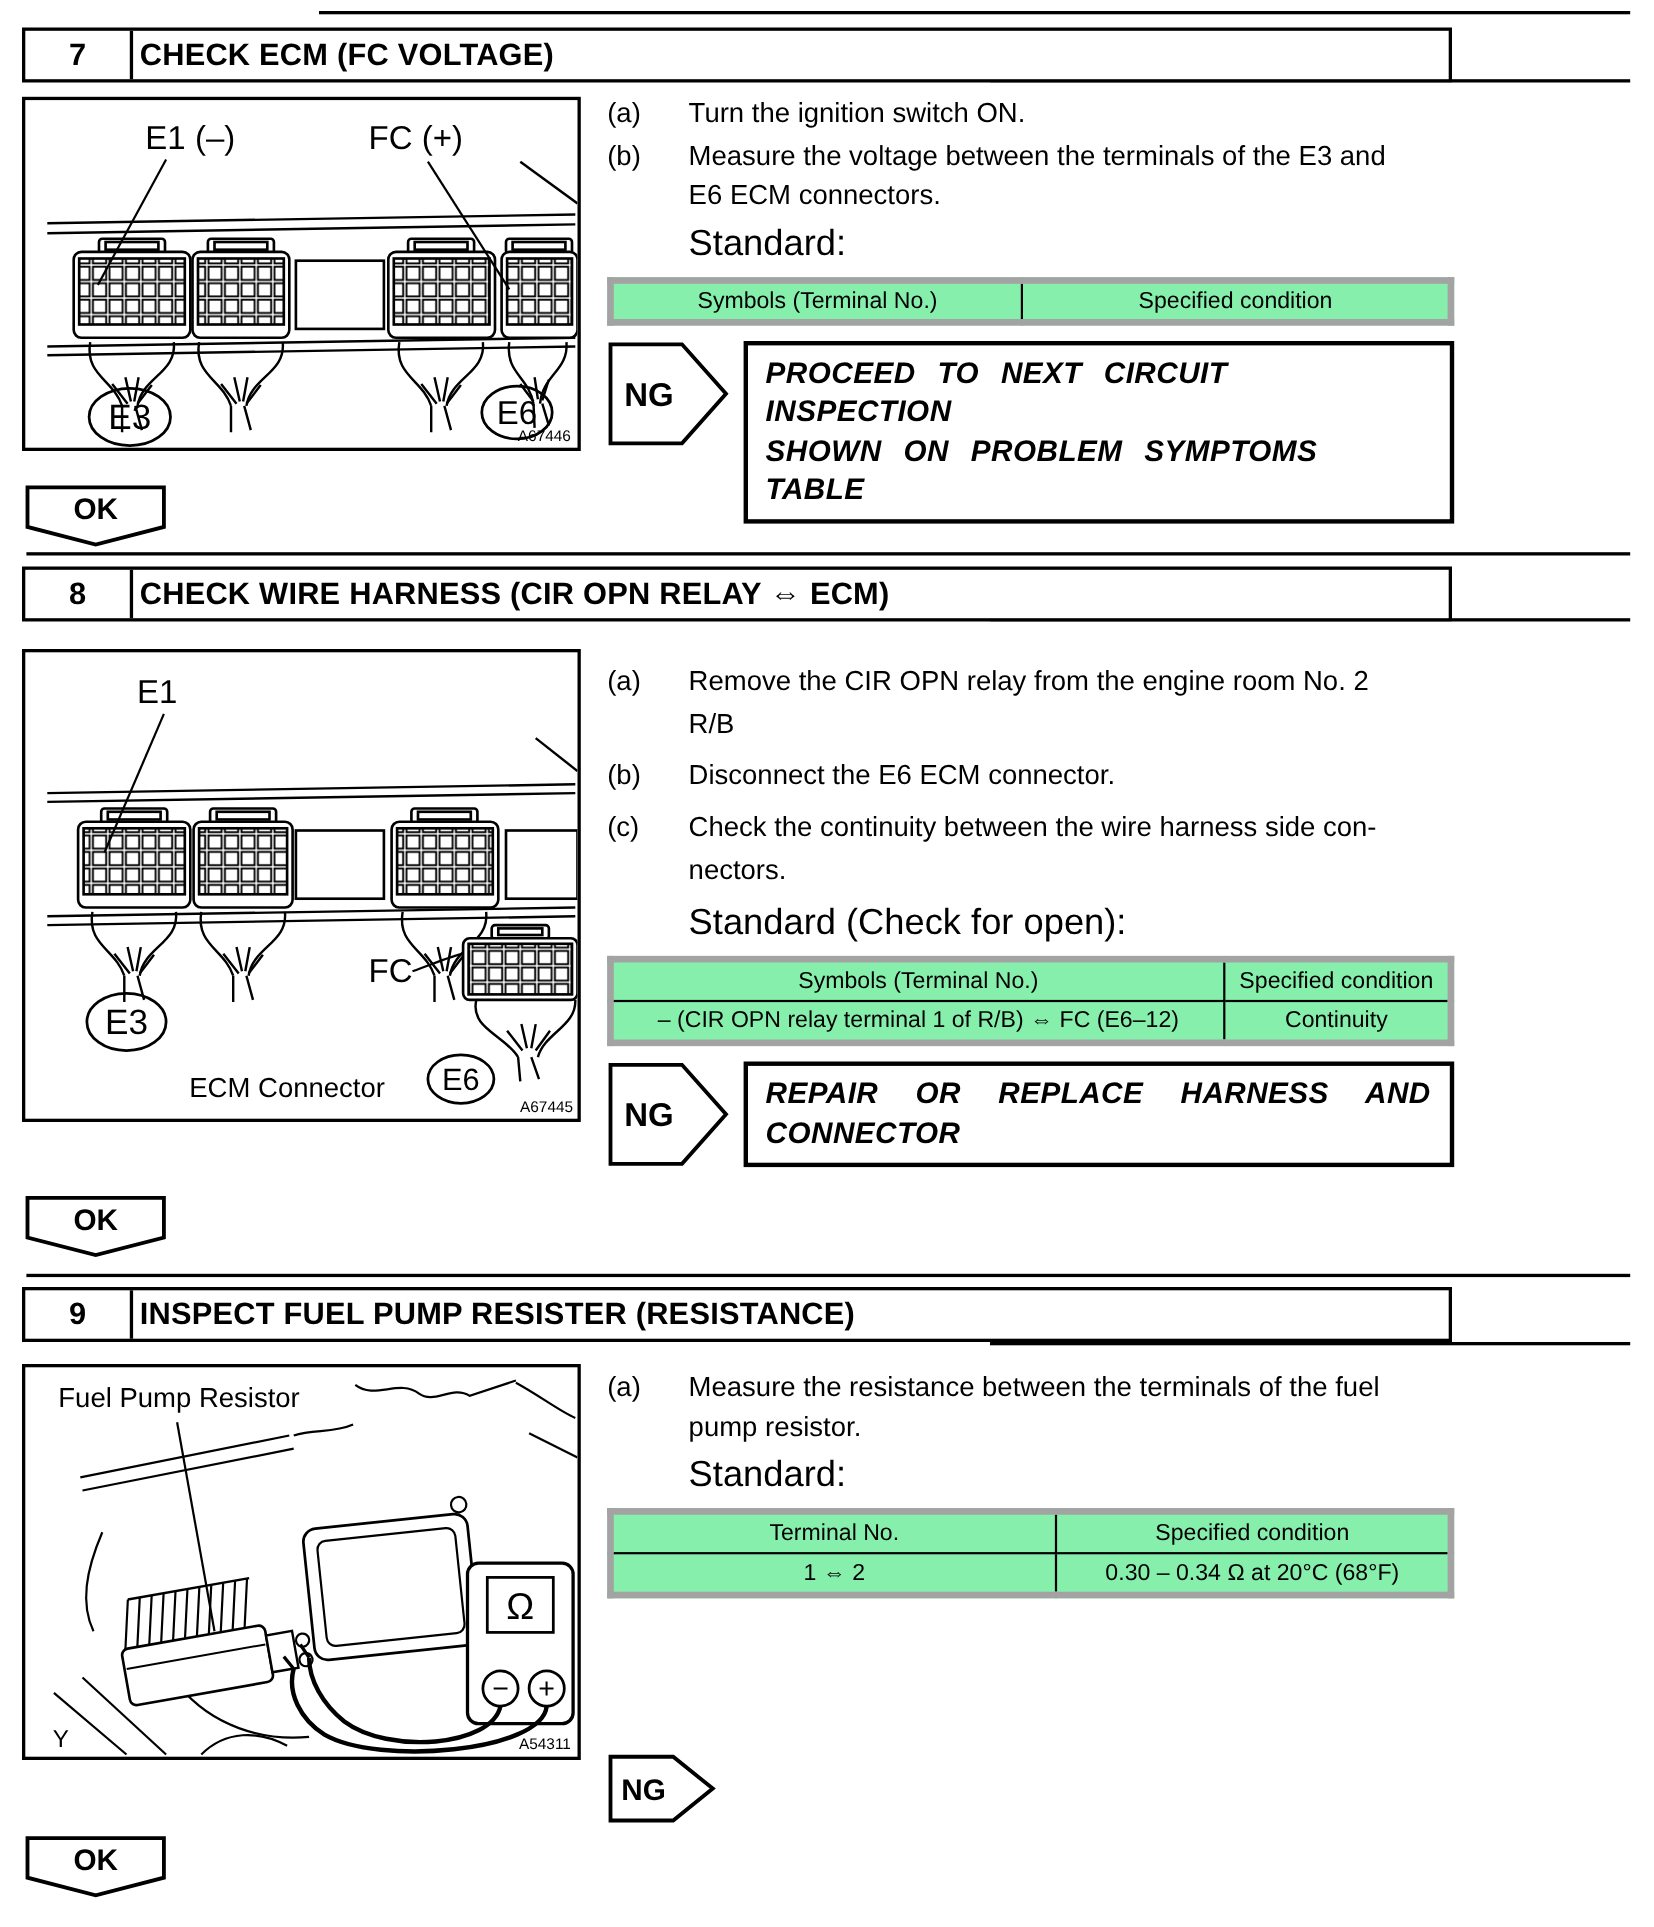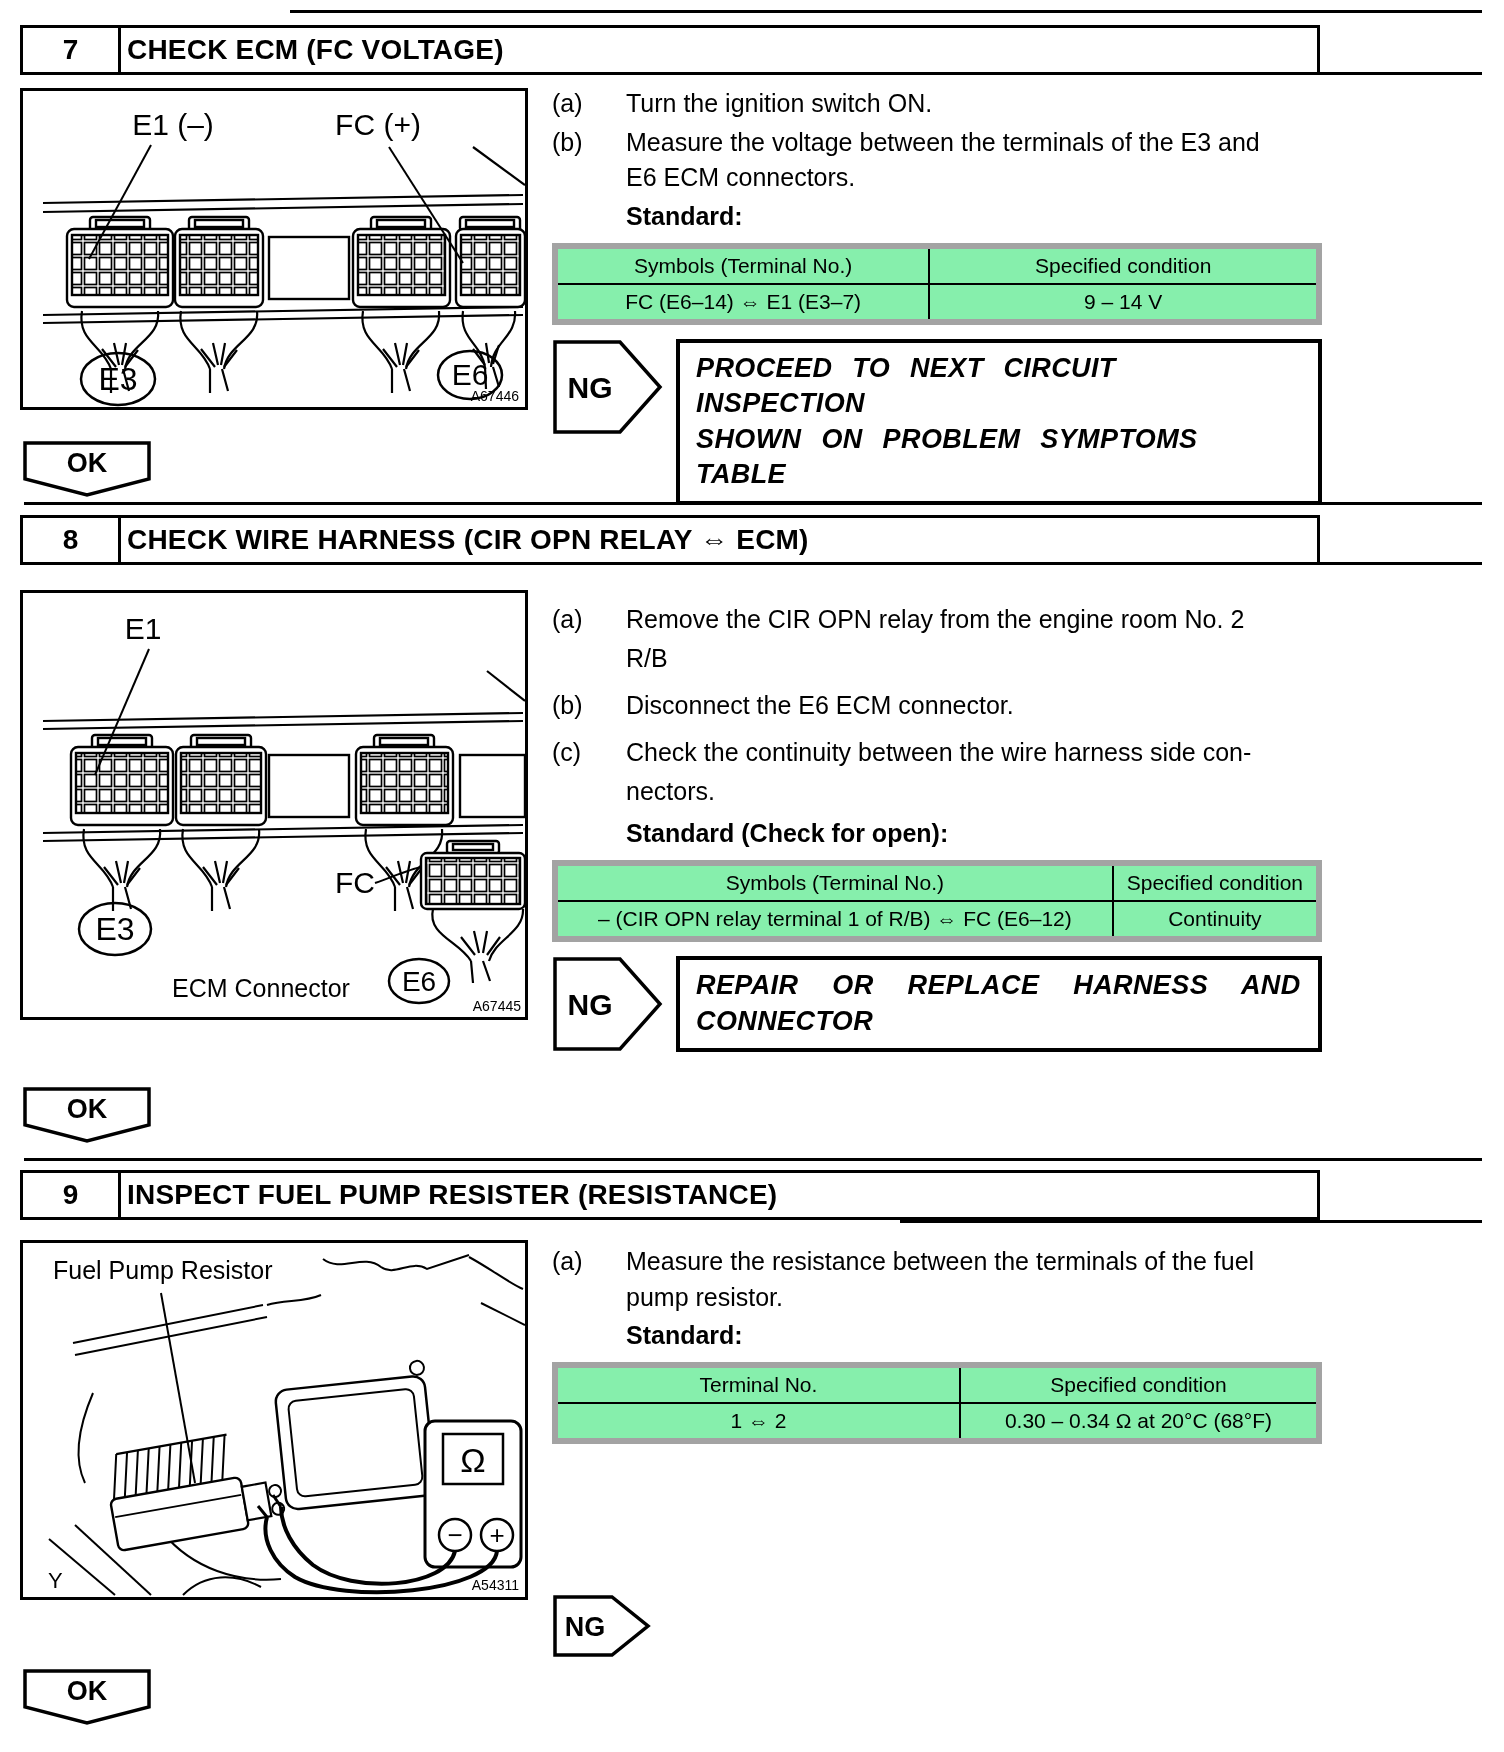--- a/index.html
+++ b/index.html
@@ -28,21 +28,21 @@
     position:absolute; left:20px; width:508px; border:3px solid #000; background:#fff;
   }
   .fig svg { display:block; }
   svg text { font-family:"Liberation Sans", sans-serif; fill:#000; stroke:none; }
 
   .instructions { position:absolute; left:552px; width:770px; }
   .instr { display:flex; font-size:25px; line-height:1.42; margin-bottom:3px; }
   .loose .instr { line-height:1.56; margin-bottom:8px; }
   .letter { width:74px; flex-shrink:0; }
   .itext { flex:1; white-space:pre-line; }
-  .standard { font-weight:bold; font-size:25px; margin:6px 0 12px 74px; }
+  .standard { font-weight:normal; font-size:33px; margin:6px 0 12px 74px; }
 
   table.spec { width:100%; border-collapse:collapse; border:6px solid #a3a3a3; margin:0 0 12px 0; background:#86efac; }
   table.spec th, table.spec td {
     border:2.5px solid #000; text-align:center; vertical-align:middle;
     font-size:21px; font-weight:normal; padding:4px 8px; height:38px;
   }
 
   .ng-row { display:flex; align-items:stretch; gap:12px; margin-top:14px; }
   .ng-row.abs { position:absolute; left:552px; width:770px; margin:0; }
   .ng-badge { flex-shrink:0; }
@@ -149,24 +149,20 @@
     <span class="itext">Measure the voltage between the terminals of the E3 and
 E6 ECM connectors.</span>
   </div>
   <div class="standard">Standard:</div>
   <table class="spec">
     <tbody>
       <tr>
         <th style="width:49%;">Symbols (Terminal No.)</th>
         <th>Specified condition</th>
       </tr>
-      <tr>
-        <td>FC (E6–14) ⇔ E1 (E3–7)</td>
-        <td>9 – 14 V</td>
-      </tr>
     </tbody>
   </table>
   <div class="ng-row">
     <svg class="ng-badge" width="112" height="96" viewBox="0 0 112 96">
       <polygon points="3,3 68,3 108,48 68,93 3,93" fill="#fff" stroke="#000" stroke-width="3.5"></polygon>
       <text x="38" y="59" font-size="30" font-weight="bold" text-anchor="middle">NG</text>
     </svg>
     <div class="ng-action ws-7">PROCEED TO NEXT CIRCUIT INSPECTION
 SHOWN ON PROBLEM SYMPTOMS TABLE</div>
   </div>

